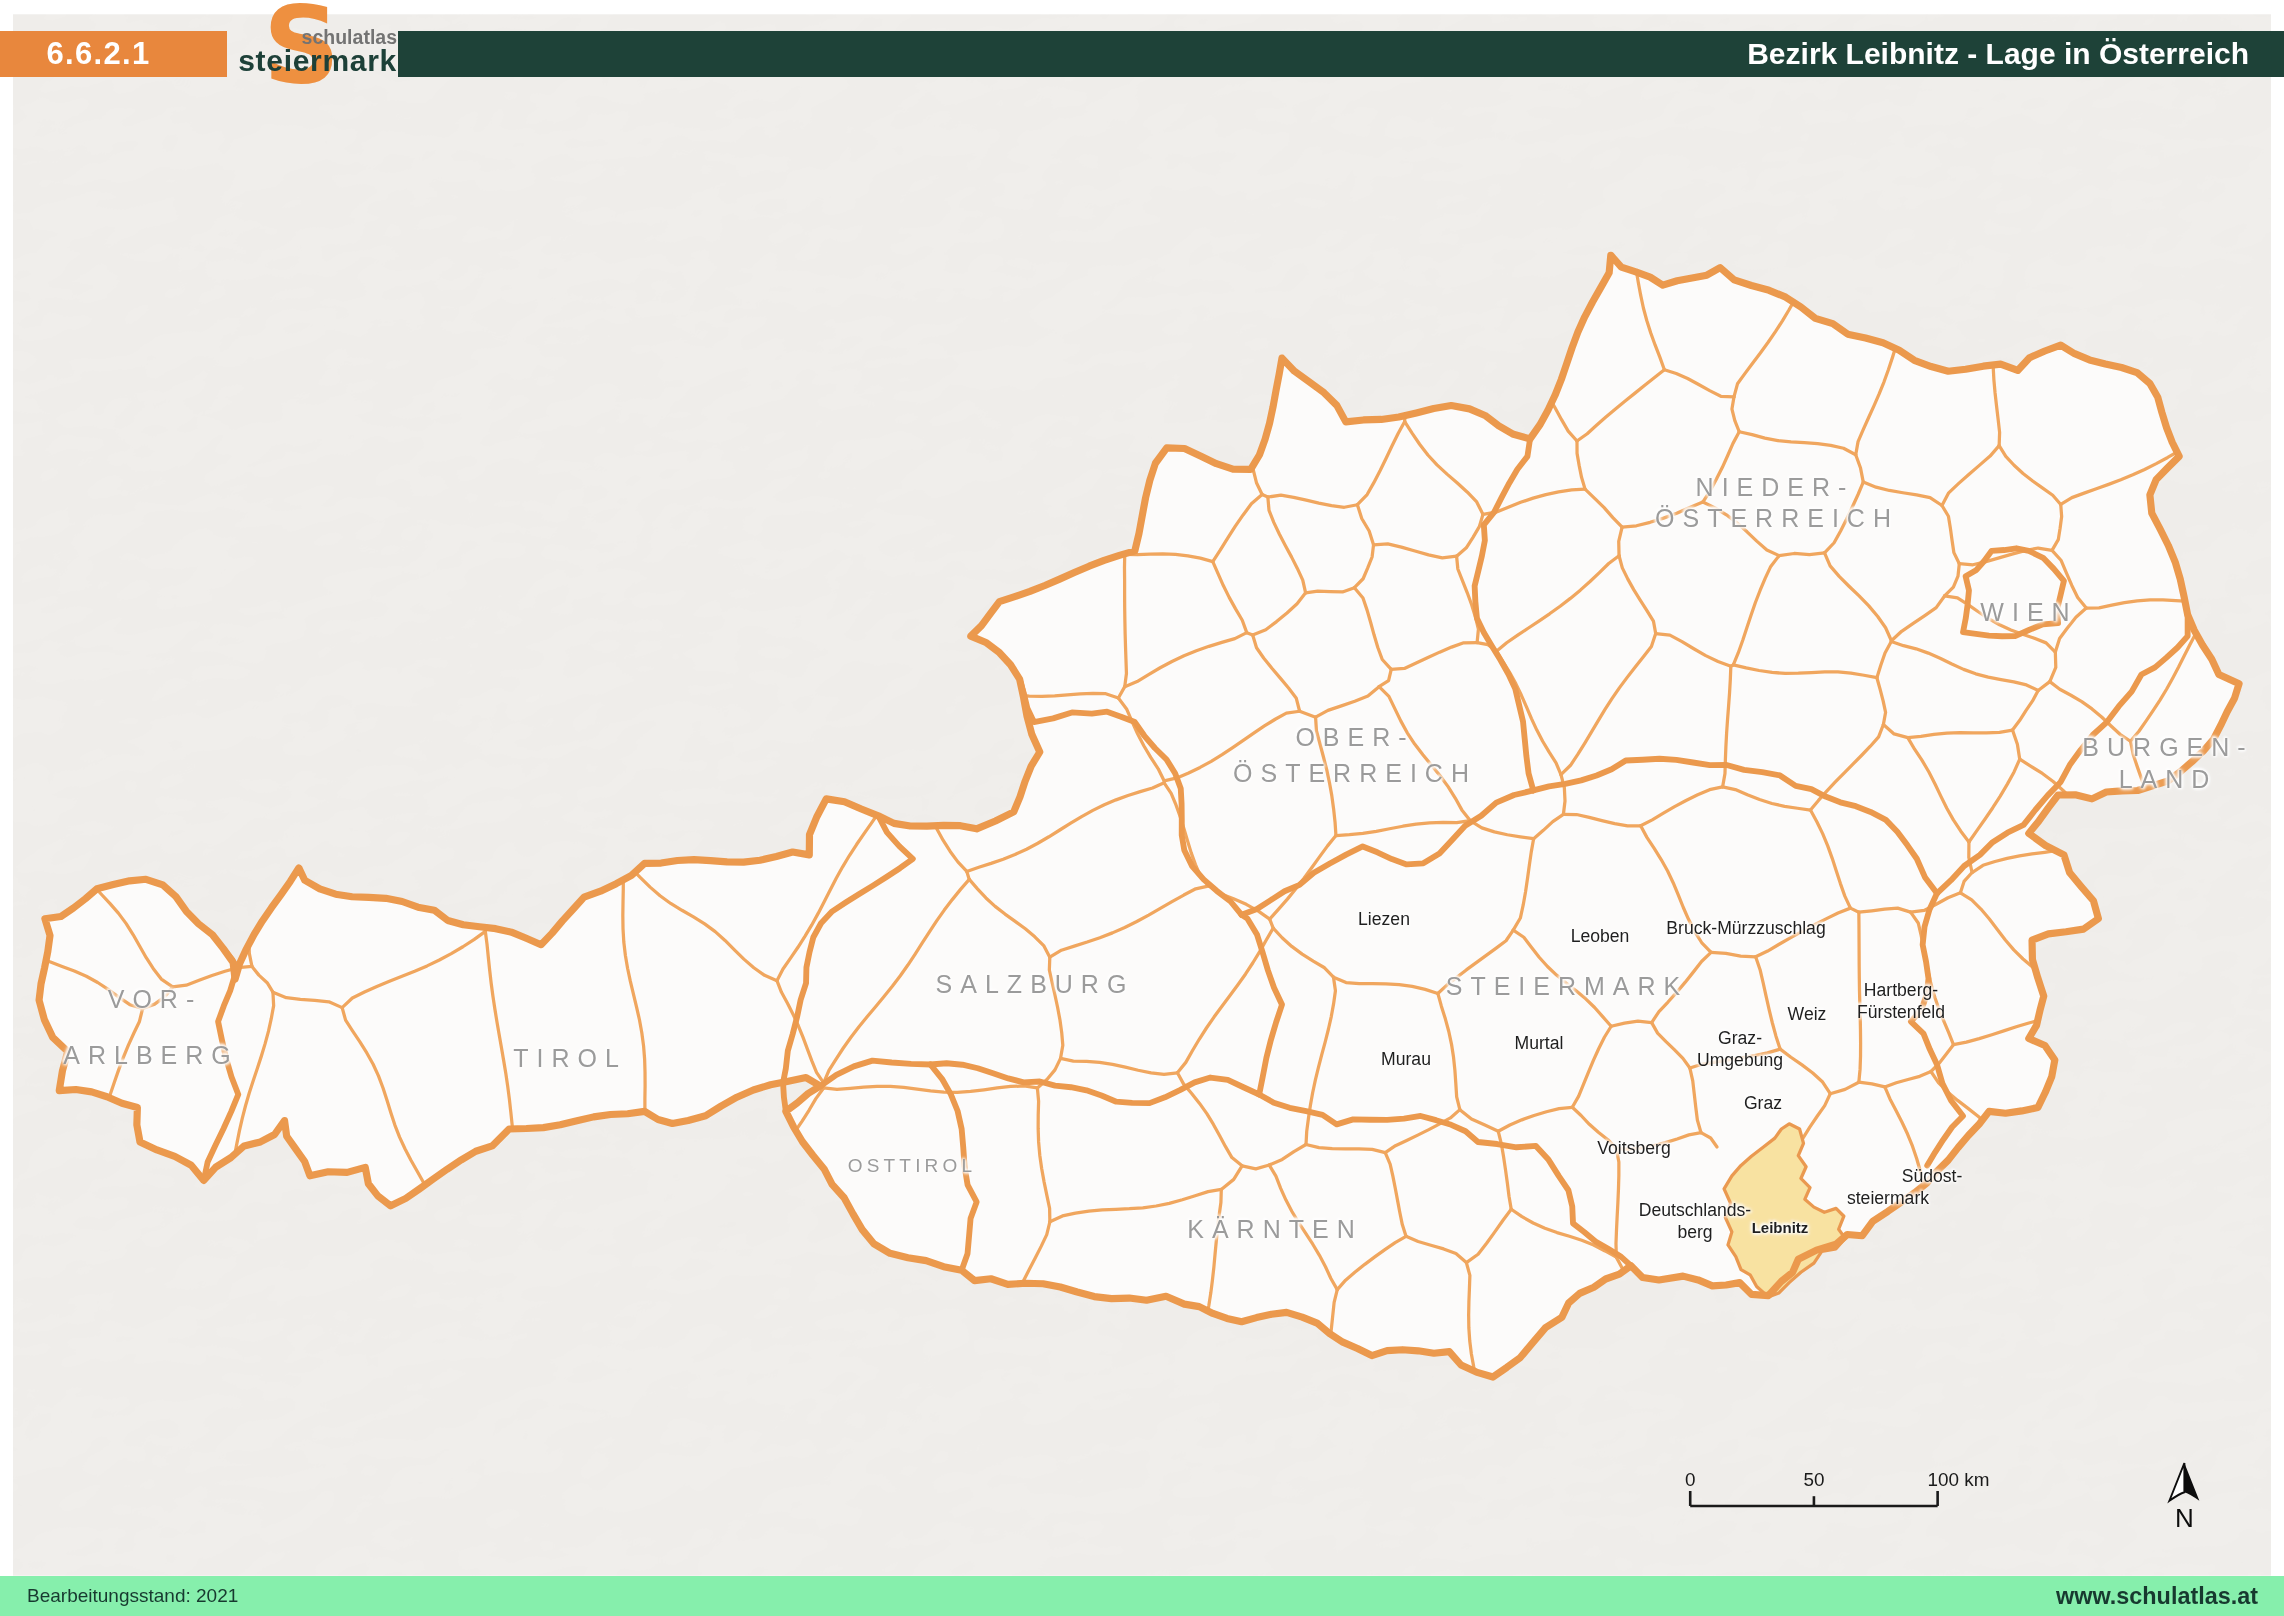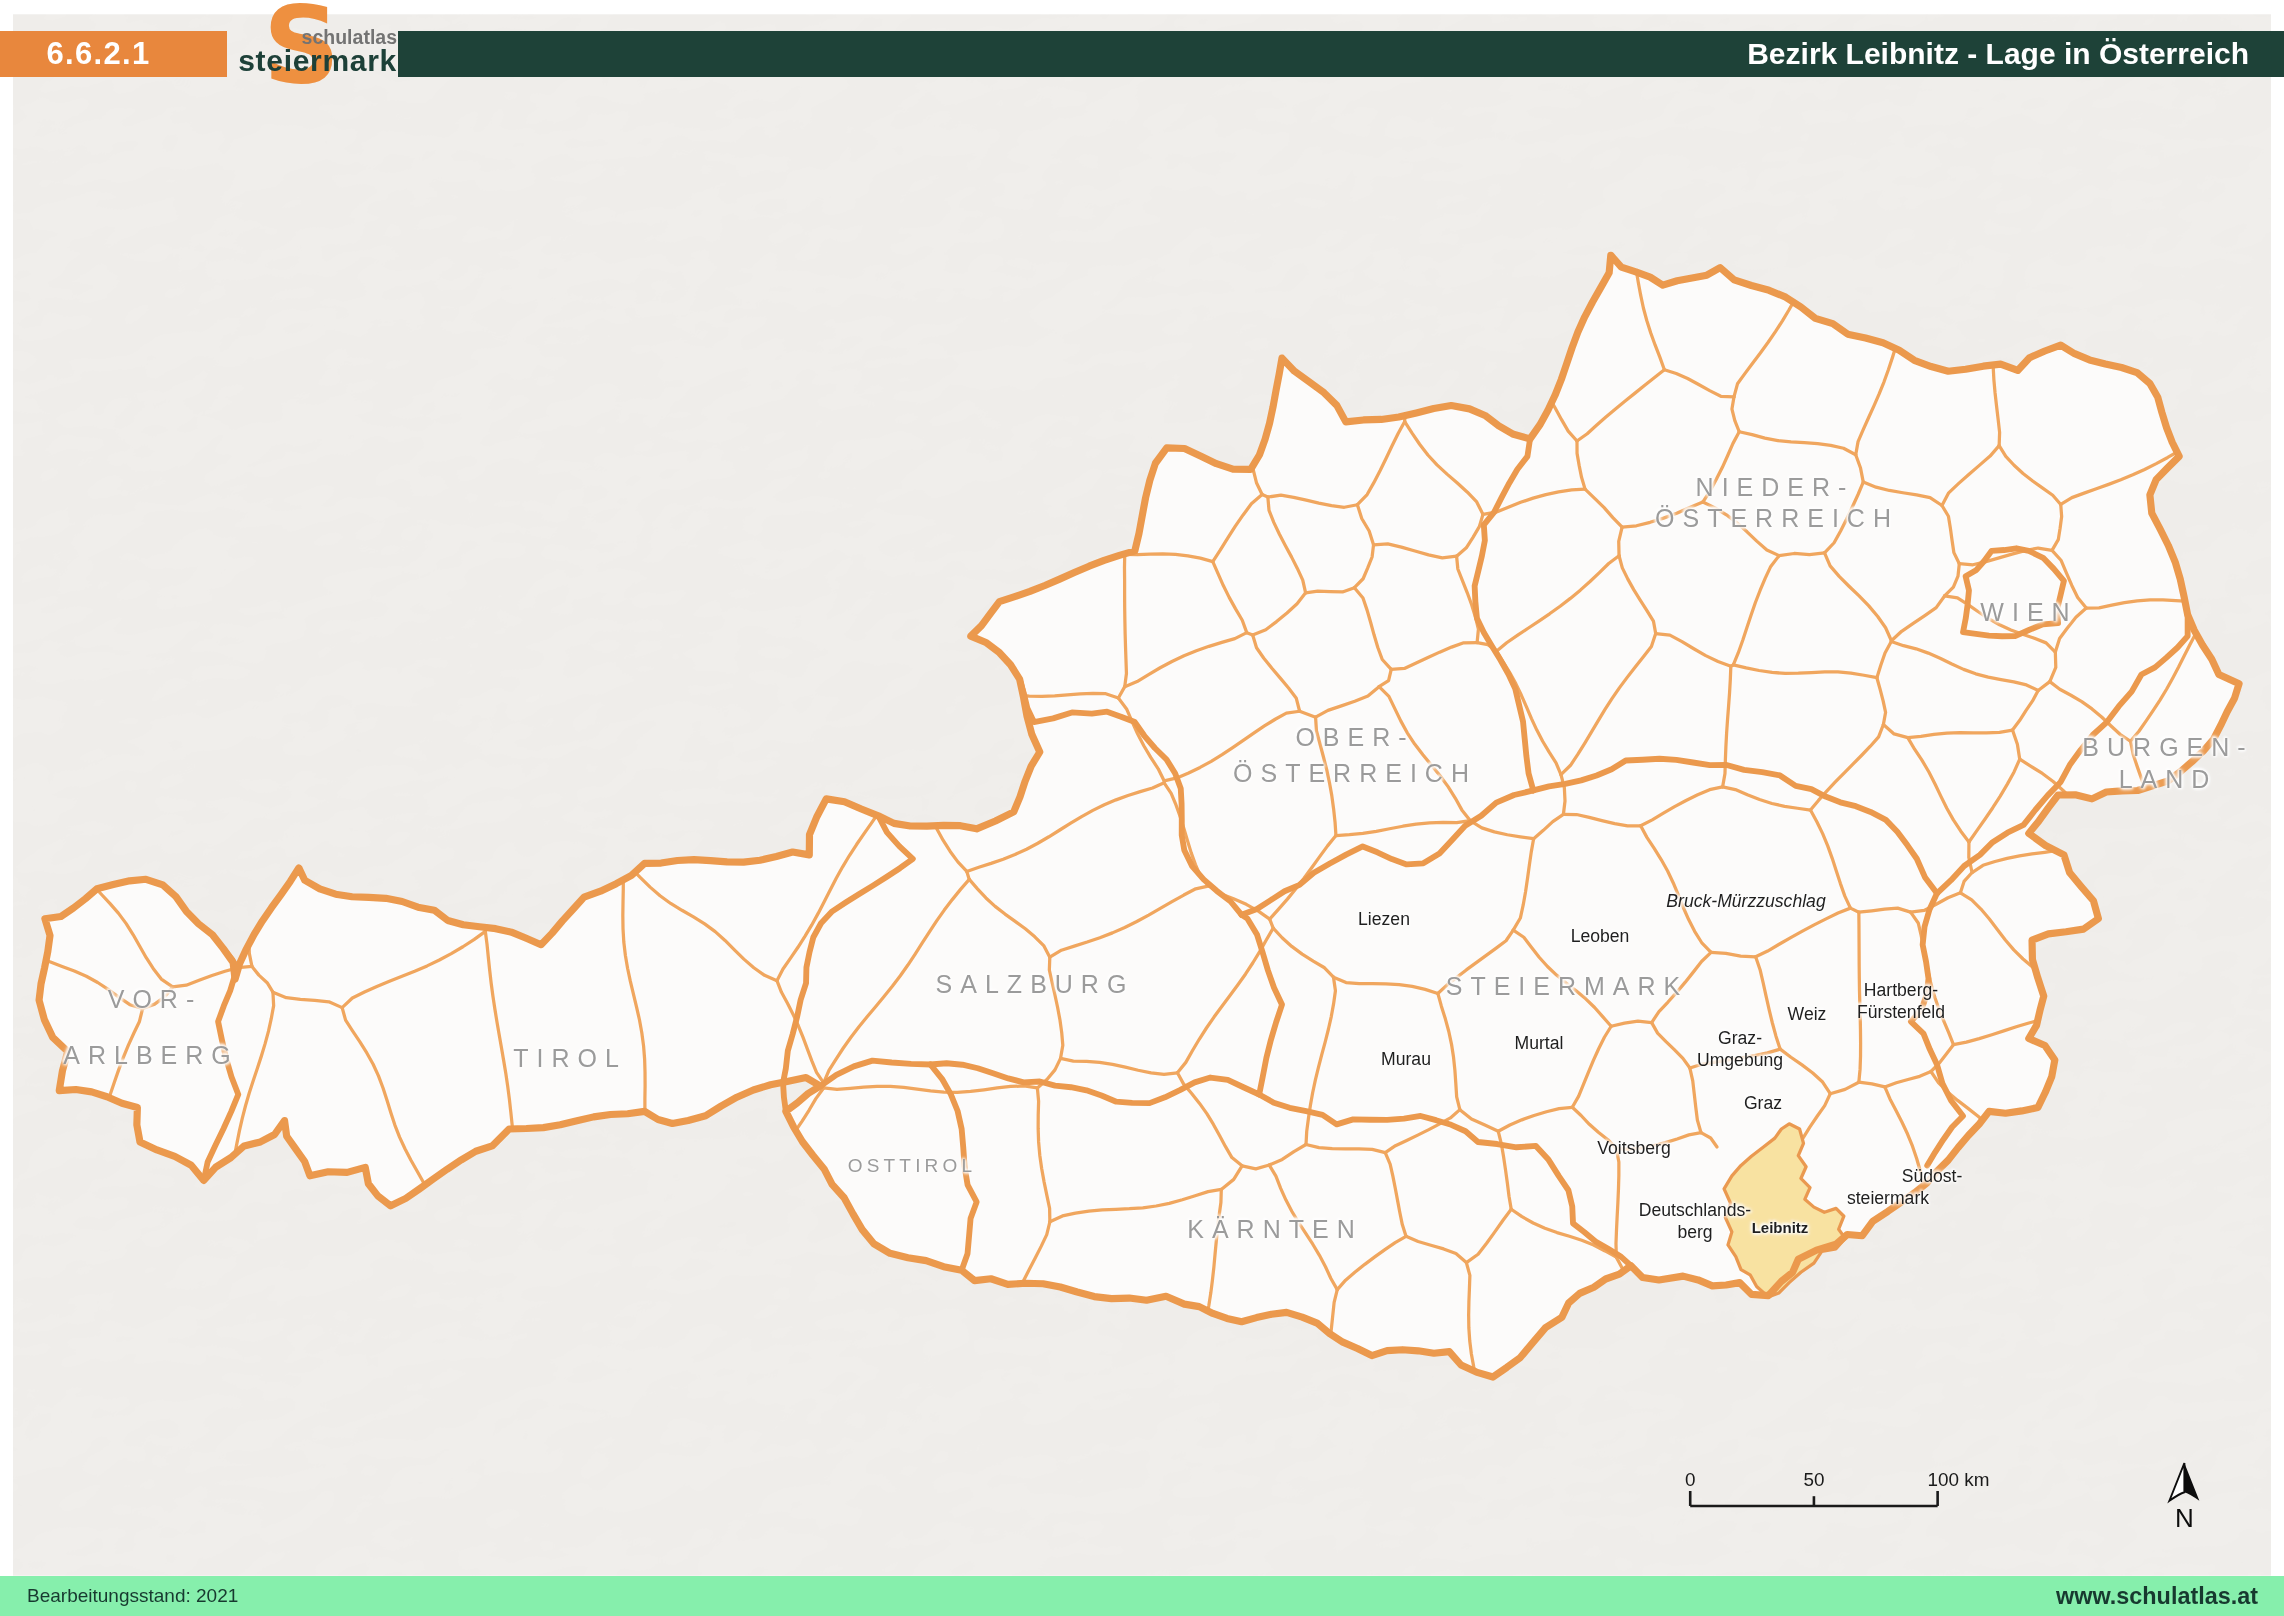--- a/index.html
+++ b/index.html
@@ -373,21 +373,21 @@
     <div class="map-label state" style="left: 1355px; top: 737px;">OBER-</div>
     <div class="map-label state" style="left: 1355px; top: 773px;">ÖSTERREICH</div>
     <div class="map-label state" style="left: 1775px; top: 487px;">NIEDER-</div>
     <div class="map-label state" style="left: 1777px; top: 518px;">ÖSTERREICH</div>
     <div class="map-label state" style="left: 2029px; top: 612px;">WIEN</div>
     <div class="map-label state" style="left: 2168px; top: 747px;">BURGEN-</div>
     <div class="map-label state" style="left: 2168px; top: 779px;">LAND</div>
     <div class="map-label state" style="left: 1567px; top: 986px;">STEIERMARK</div>
     <div class="map-label district" style="left: 1384px; top: 919px;">Liezen</div>
     <div class="map-label district" style="left: 1600px; top: 936px;">Leoben</div>
-    <div class="map-label district" style="left: 1746px; top: 901px; font-style: italic;">Bruck-Mürzzuschlag</div>
+    <div class="map-label district" style="left: 1746px; top: 928px;">Bruck-Mürzzuschlag</div>
     <div class="map-label district" style="left: 1406px; top: 1059px;">Murau</div>
     <div class="map-label district" style="left: 1539px; top: 1043px;">Murtal</div>
     <div class="map-label district" style="left: 1634px; top: 1109px; margin-top: 39px;">Voitsberg</div>
     <div class="map-label district" style="left: 1807px; top: 1014px;">Weiz</div>
     <div class="map-label district" style="left: 1901px; top: 990px;">Hartberg-</div>
     <div class="map-label district" style="left: 1901px; top: 1012px;">Fürstenfeld</div>
     <div class="map-label district" style="left: 1740px; top: 1038px;">Graz-</div>
     <div class="map-label district" style="left: 1740px; top: 1060px;">Umgebung</div>
     <div class="map-label district" style="left: 1763px; top: 1103px;">Graz</div>
     <div class="map-label district" style="left: 1695px; top: 1210px;">Deutschlands-</div>

